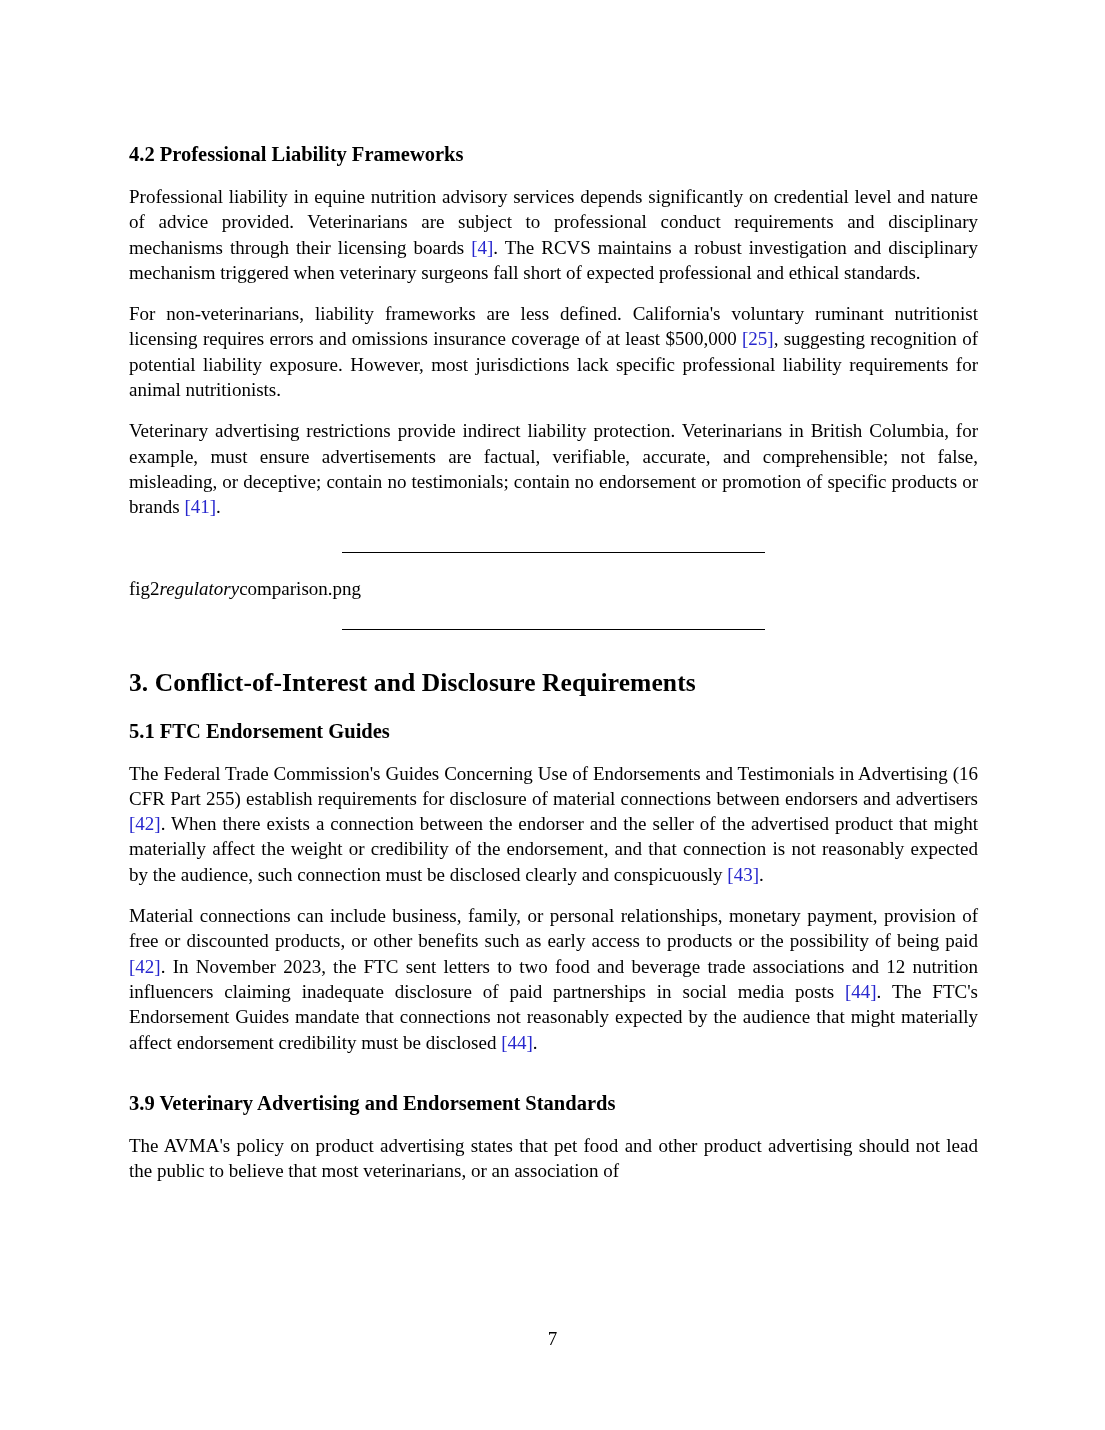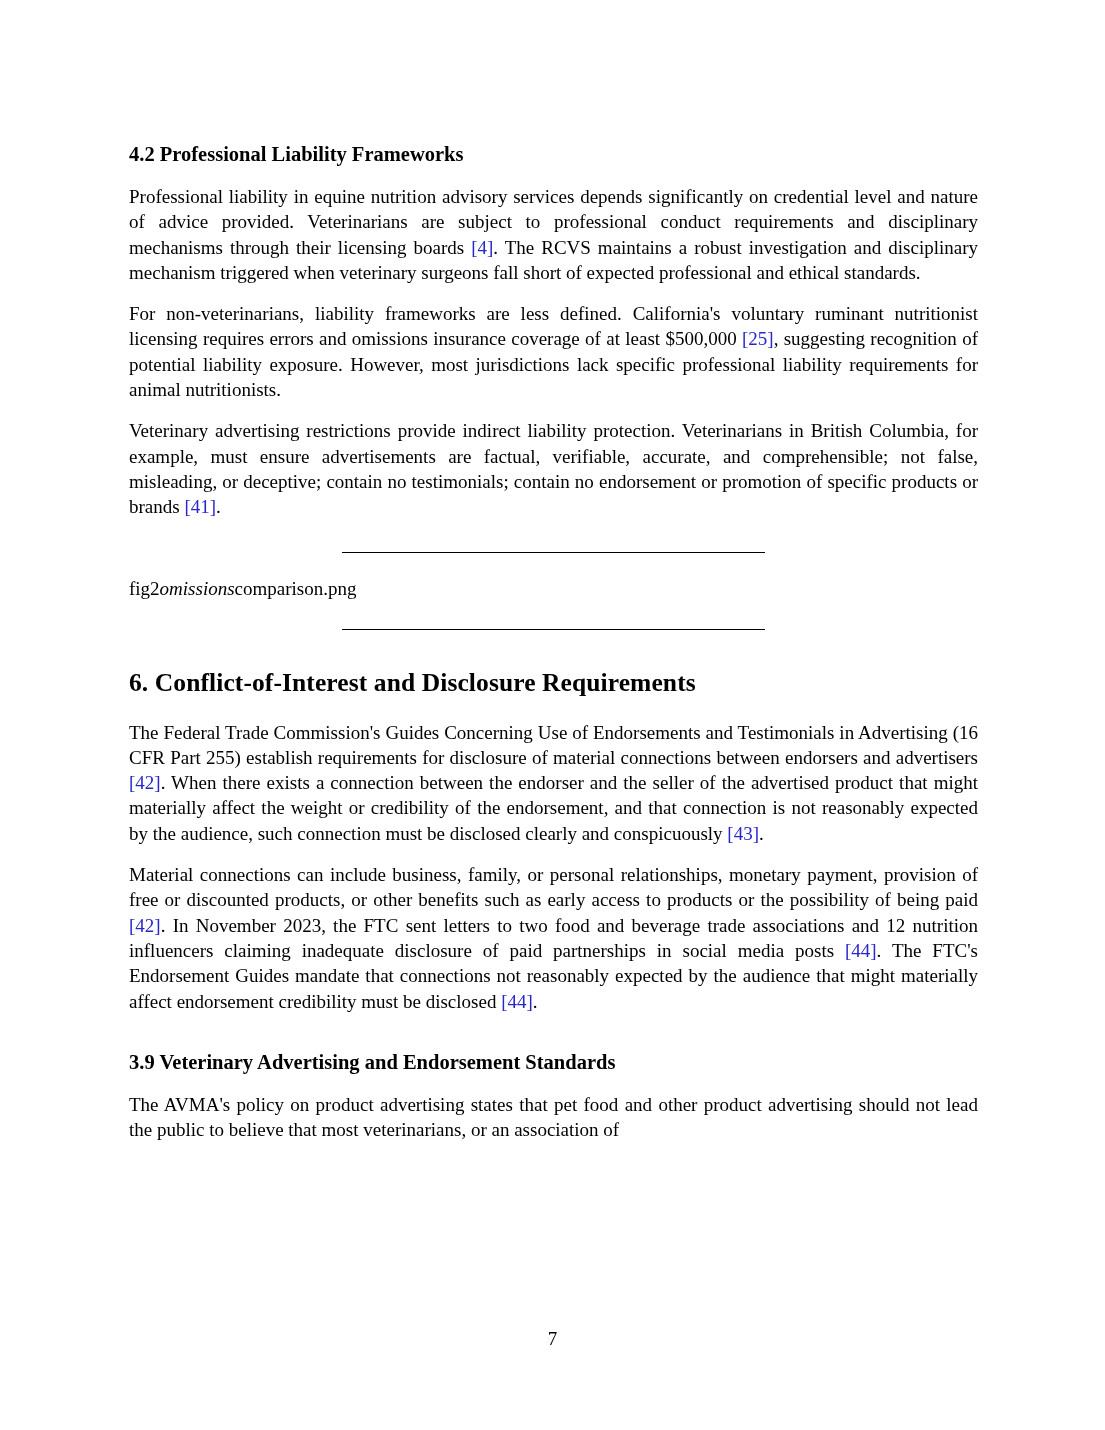--- a/index.html
+++ b/index.html
@@ -72,25 +72,26 @@
 <body>
 
 <main class="content">
   <h3 class="subsection">4.2 Professional Liability Frameworks</h3>
   <p class="body-par"><span>Professional liability in equine nutrition advisory services depends significantly on credential level and nature of advice provided. Veterinarians are subject to professional conduct requirements and disciplinary mechanisms through their licensing boards </span><span class="cite">[4]</span><span>. The RCVS maintains a robust investigation and disciplinary mechanism triggered when veterinary surgeons fall short of expected professional and ethical standards.</span></p>
   <p class="body-par"><span>For non-veterinarians, liability frameworks are less defined. California's voluntary ruminant nutritionist licensing requires errors and omissions insurance coverage of at least $500,000 </span><span class="cite">[25]</span><span>, suggesting recognition of potential liability exposure. However, most jurisdictions lack specific professional liability requirements for animal nutritionists.</span></p>
   <p class="body-par"><span>Veterinary advertising restrictions provide indirect liability protection. Veterinarians in British Columbia, for example, must ensure advertisements are factual, verifiable, accurate, and comprehensible; not false, misleading, or deceptive; contain no testimonials; contain no endorsement or promotion of specific products or brands </span><span class="cite">[41]</span><span>.</span></p>
 
   <figure class="figure-block">
     <hr class="figure-rule">
-    <p class="figure-label"><span>fig2</span><span class="italic">omissions</span><span>comparison.png</span></p>
+    <p class="figure-label"><span>fig2</span><span class="italic">regulatory</span><span>comparison.png</span></p>
     <hr class="figure-rule">
   </figure>
 
-  <h2 class="section">6. Conflict-of-Interest and Disclosure Requirements</h2>
+  <h2 class="section">3. Conflict-of-Interest and Disclosure Requirements</h2>
+  <h3 class="subsection">5.1 FTC Endorsement Guides</h3>
   <p class="body-par"><span>The Federal Trade Commission's Guides Concerning Use of Endorsements and Testimonials in Advertising (16 CFR Part 255) establish requirements for disclosure of material connections between endorsers and advertisers </span><span class="cite">[42]</span><span>. When there exists a connection between the endorser and the seller of the advertised product that might materially affect the weight or credibility of the endorsement, and that connection is not reasonably expected by the audience, such connection must be disclosed clearly and conspicuously </span><span class="cite">[43]</span><span>.</span></p>
   <p class="body-par"><span>Material connections can include business, family, or personal relationships, monetary payment, provision of free or discounted products, or other benefits such as early access to products or the possibility of being paid </span><span class="cite">[42]</span><span>. In November 2023, the FTC sent letters to two food and beverage trade associations and 12 nutrition influencers claiming inadequate disclosure of paid partnerships in social media posts </span><span class="cite">[44]</span><span>. The FTC's Endorsement Guides mandate that connections not reasonably expected by the audience that might materially affect endorsement credibility must be disclosed </span><span class="cite">[44]</span><span>.</span></p>
 
   <h3 class="subsection">3.9 Veterinary Advertising and Endorsement Standards</h3>
   <p class="body-par"><span>The AVMA's policy on product advertising states that pet food and other product advertising should not lead the public to believe that most veterinarians, or an association of</span></p>
 </main>
 
 <footer class="page-footer">
   <span class="page-number">7</span>
 </footer>

